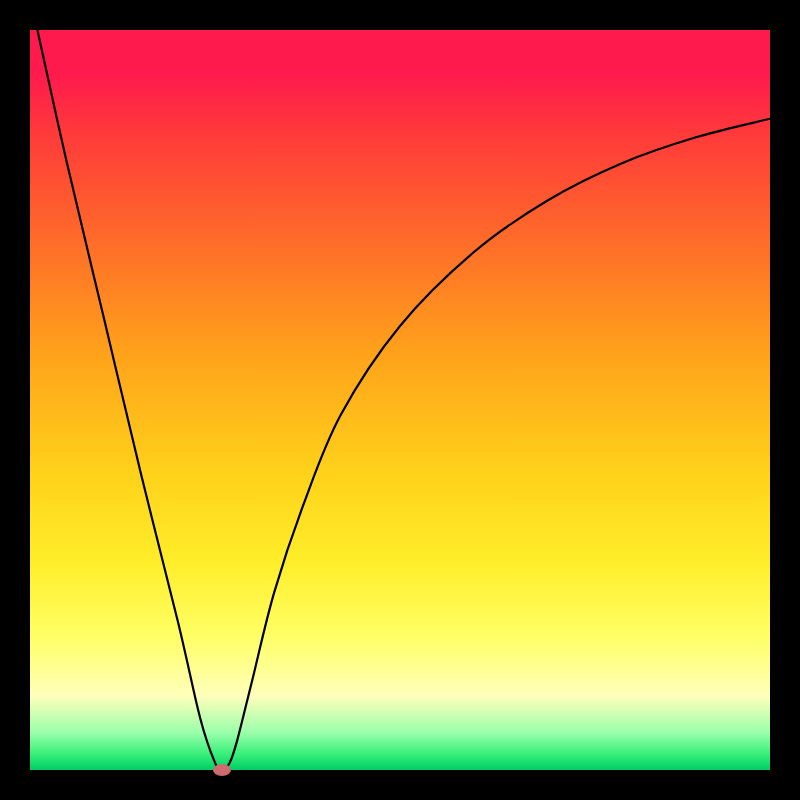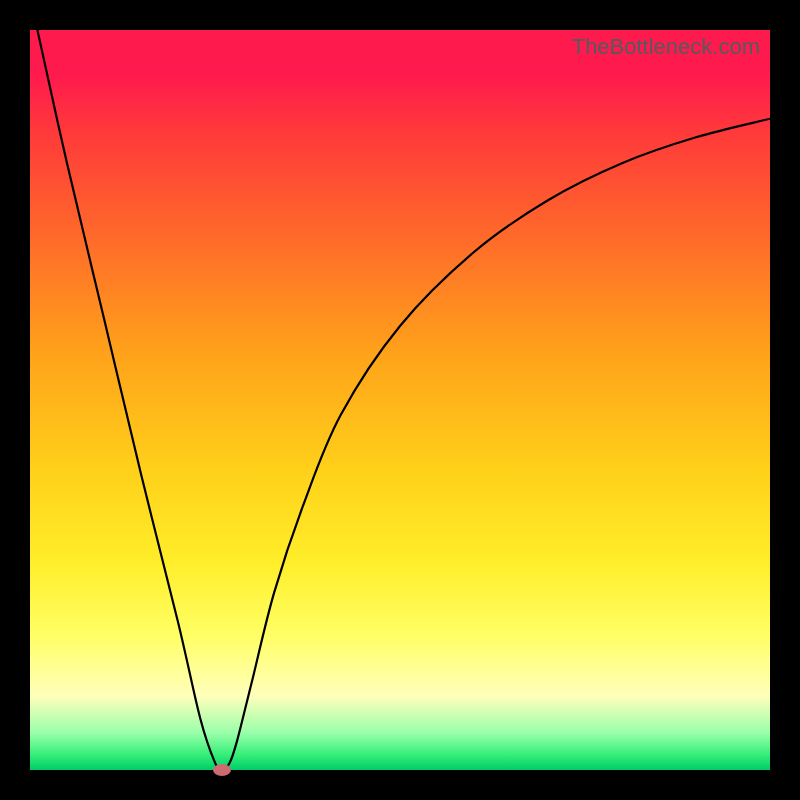--- a/index.html
+++ b/index.html
@@ -64,21 +64,20 @@
     transform: translate(-50%, -50%);
   }
 </style>
 </head>
 <body>
 
 <div class="frame">
 
   <div class="plot">
 
-    <div class="attribution">TheBottleneck.com</div>
 
     <svg class="curve" viewBox="0 0 740 740" preserveAspectRatio="none">
       <path id="curve-path" d="M 7.40 0.00 C 12.33 22.20, 25.90 85.10, 37.00 133.20 C 48.10 181.30, 61.67 236.80, 74.00 288.60 C 86.33 340.40, 98.67 393.43, 111.00 444.00 C 123.33 494.57, 138.13 551.30, 148.00 592.00 C 157.87 632.70, 164.03 664.77, 170.20 688.20 C 176.37 711.63, 181.30 723.97, 185.00 732.60 C 188.70 741.23, 189.93 740.00, 192.40 740.00 C 194.87 740.00, 197.33 737.53, 199.80 732.60 C 202.27 727.67, 203.50 723.97, 207.20 710.40 C 210.90 696.83, 215.83 675.87, 222.00 651.20 C 228.17 626.53, 235.57 592.00, 244.20 562.40 C 252.83 532.80, 262.70 503.20, 273.80 473.60 C 284.90 444.00, 294.77 414.40, 310.80 384.80 C 326.83 355.20, 347.80 323.13, 370.00 296.00 C 392.20 268.87, 419.33 242.97, 444.00 222.00 C 468.67 201.03, 493.33 185.00, 518.00 170.20 C 542.67 155.40, 567.33 143.68, 592.00 133.20 C 616.67 122.72, 641.33 114.70, 666.00 107.30 C 690.67 99.90, 727.67 91.88, 740.00 88.80" fill="none" stroke="#000" stroke-width="2.2"></path>
     </svg>
 
     <div class="dot" id="marker-dot" style="left: 192.4px; top: 740px;"></div>
 
   </div>
 </div>
 

